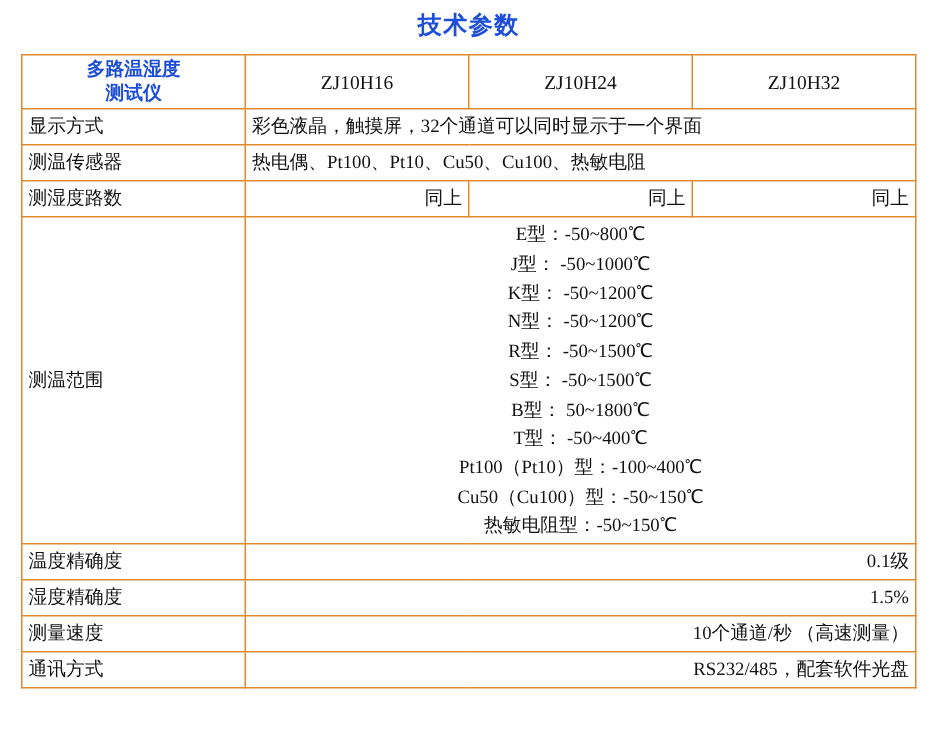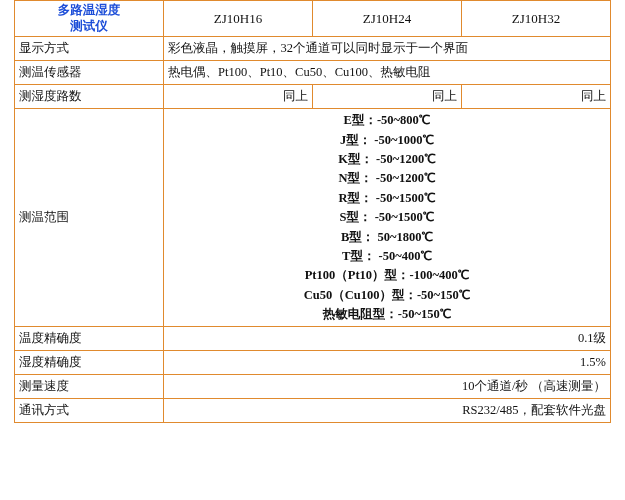--- a/index.html
+++ b/index.html
@@ -62,36 +62,36 @@
   }
   .center {
     text-align: left;
   }
   .left {
     text-align: right;
     padding-left: 6px;
   }
   .rangebox {
     padding: 0;
-    font-weight: bold;
   }
   .rangebox .rline {
     text-align: center;
     line-height: 1.55;
     font-size: 12.5px;
   }
   .two-line {
     line-height: 1.3;
   }
 </style>
 </head>
 <body>
 
 <div class="page">
 
+  <div class="title">技术参数</div>
 
   <table class="spec">
     <tbody>
 
       <tr>
         <td class="col-label label-orange">
           <div>多路温湿度</div>
           <div>测试仪</div>
         </td>
         <td class="model">ZJ10H16</td>

